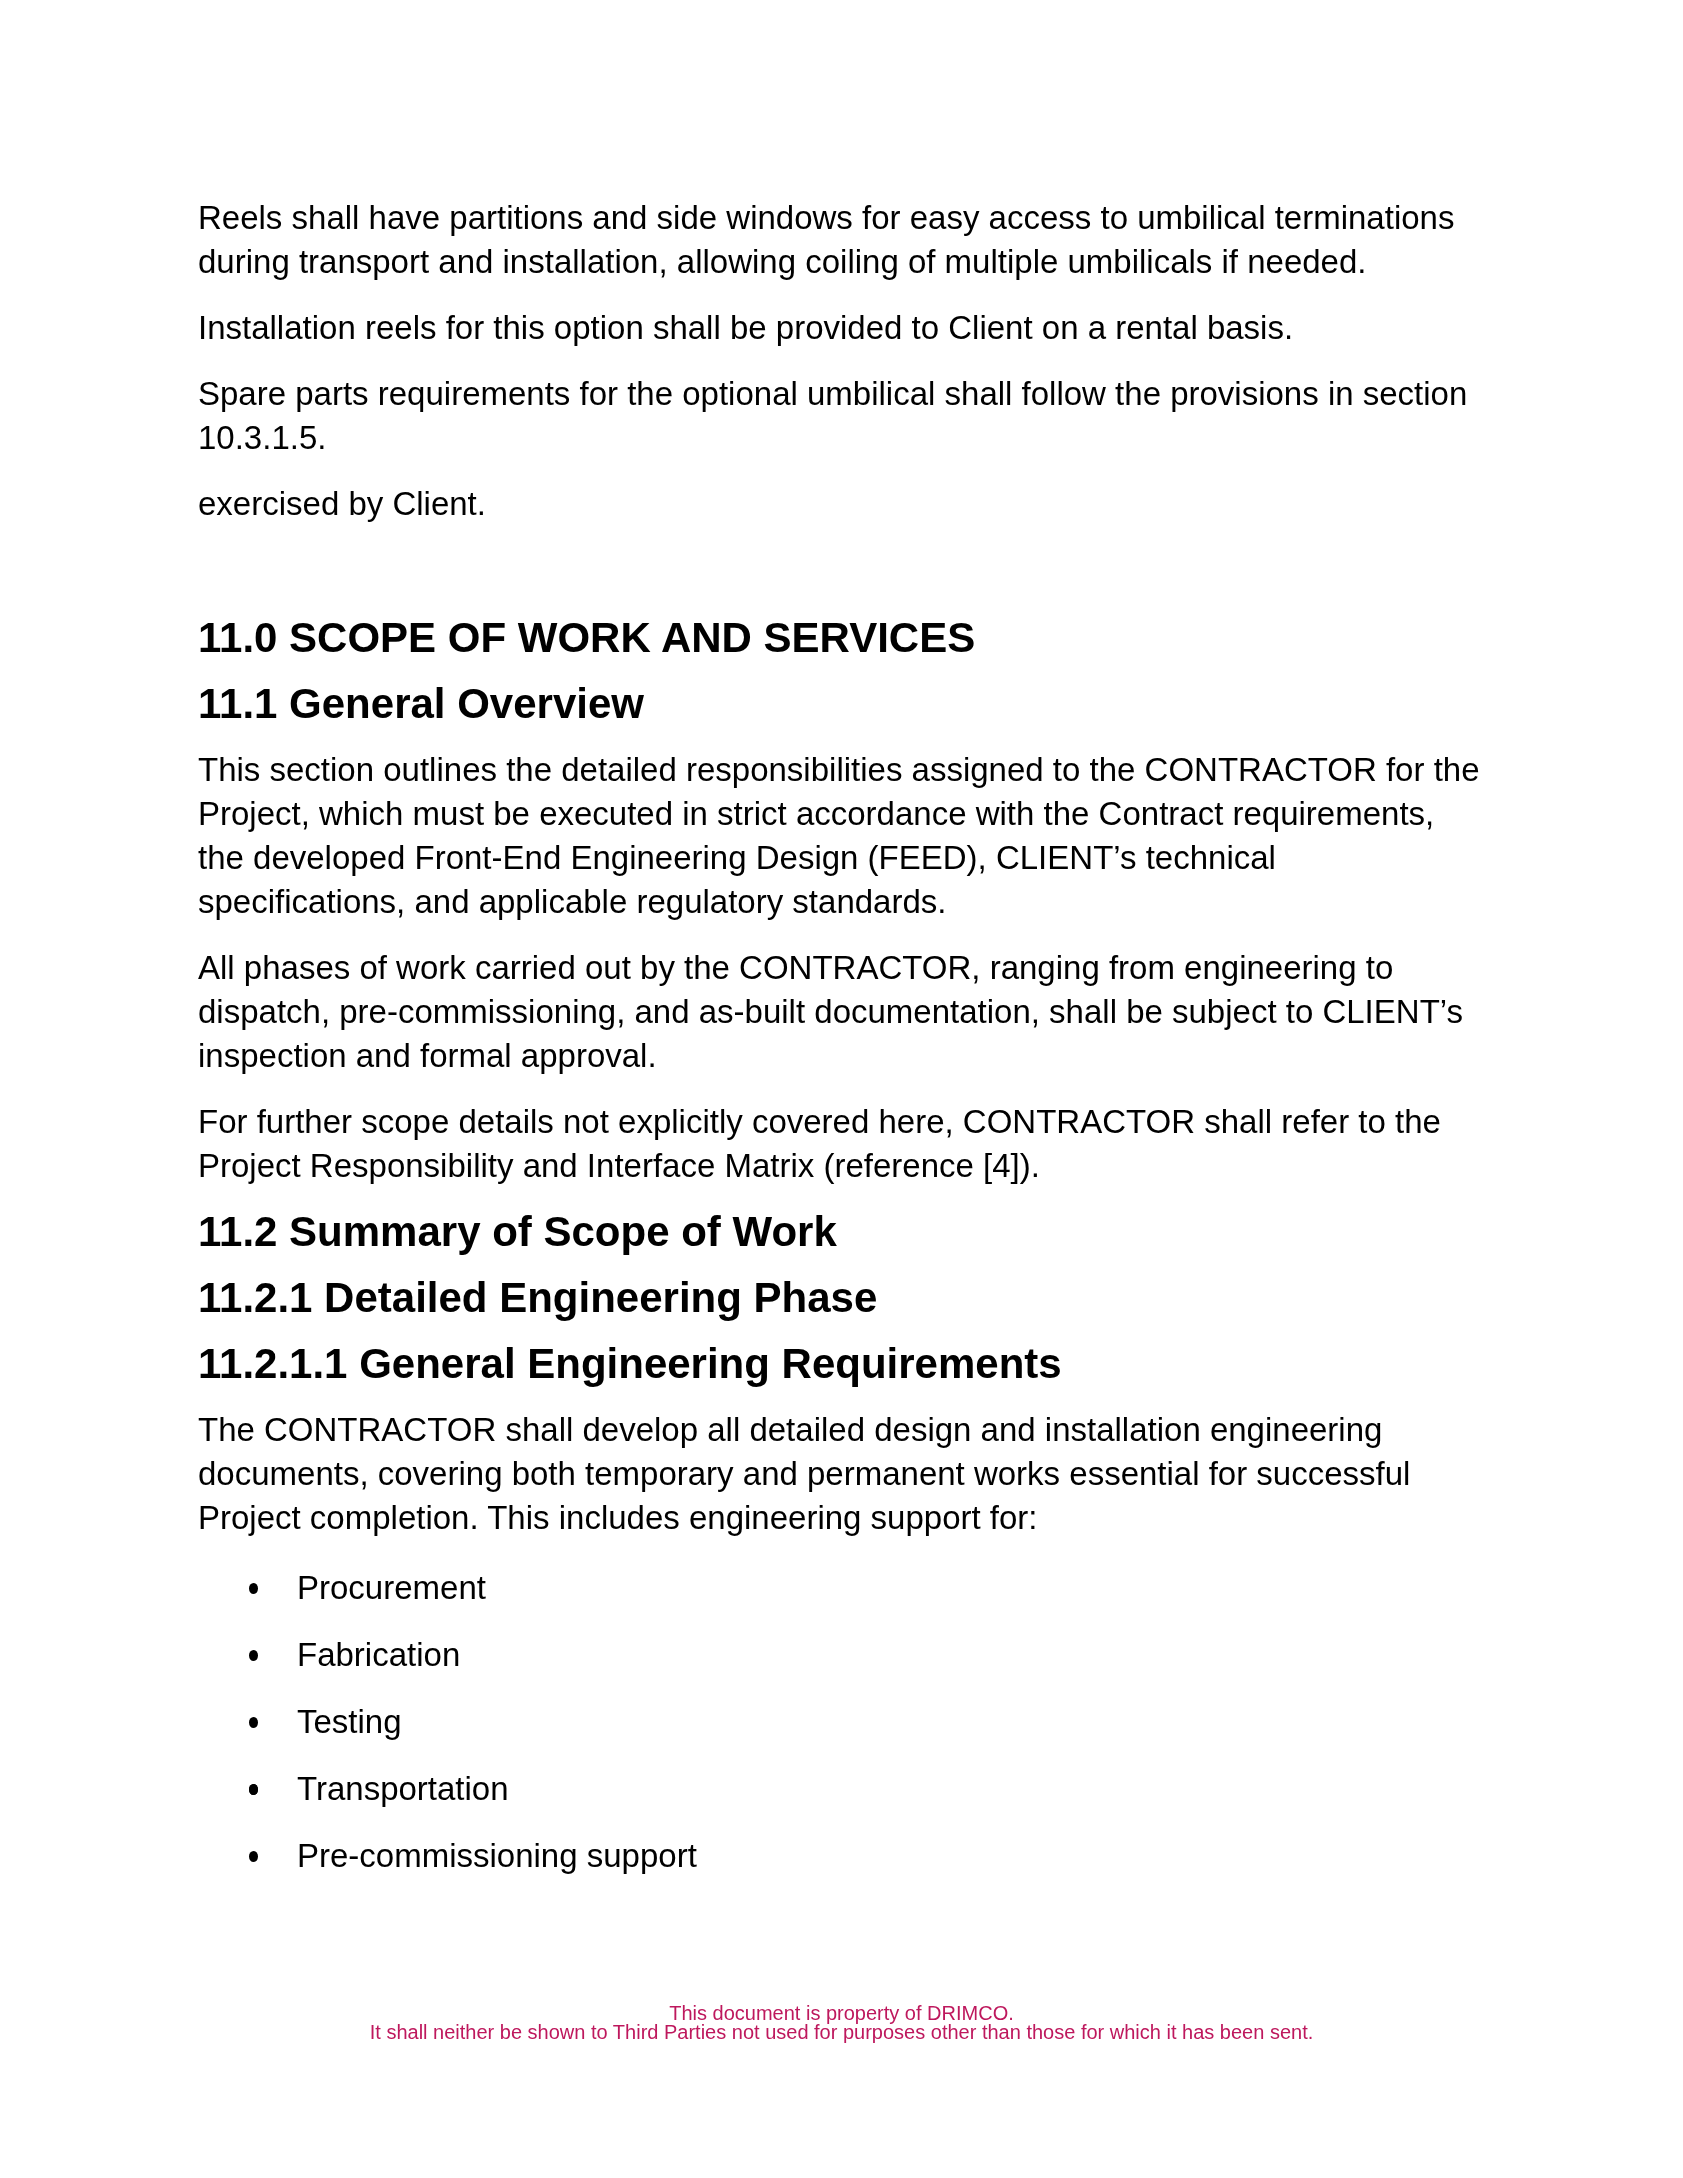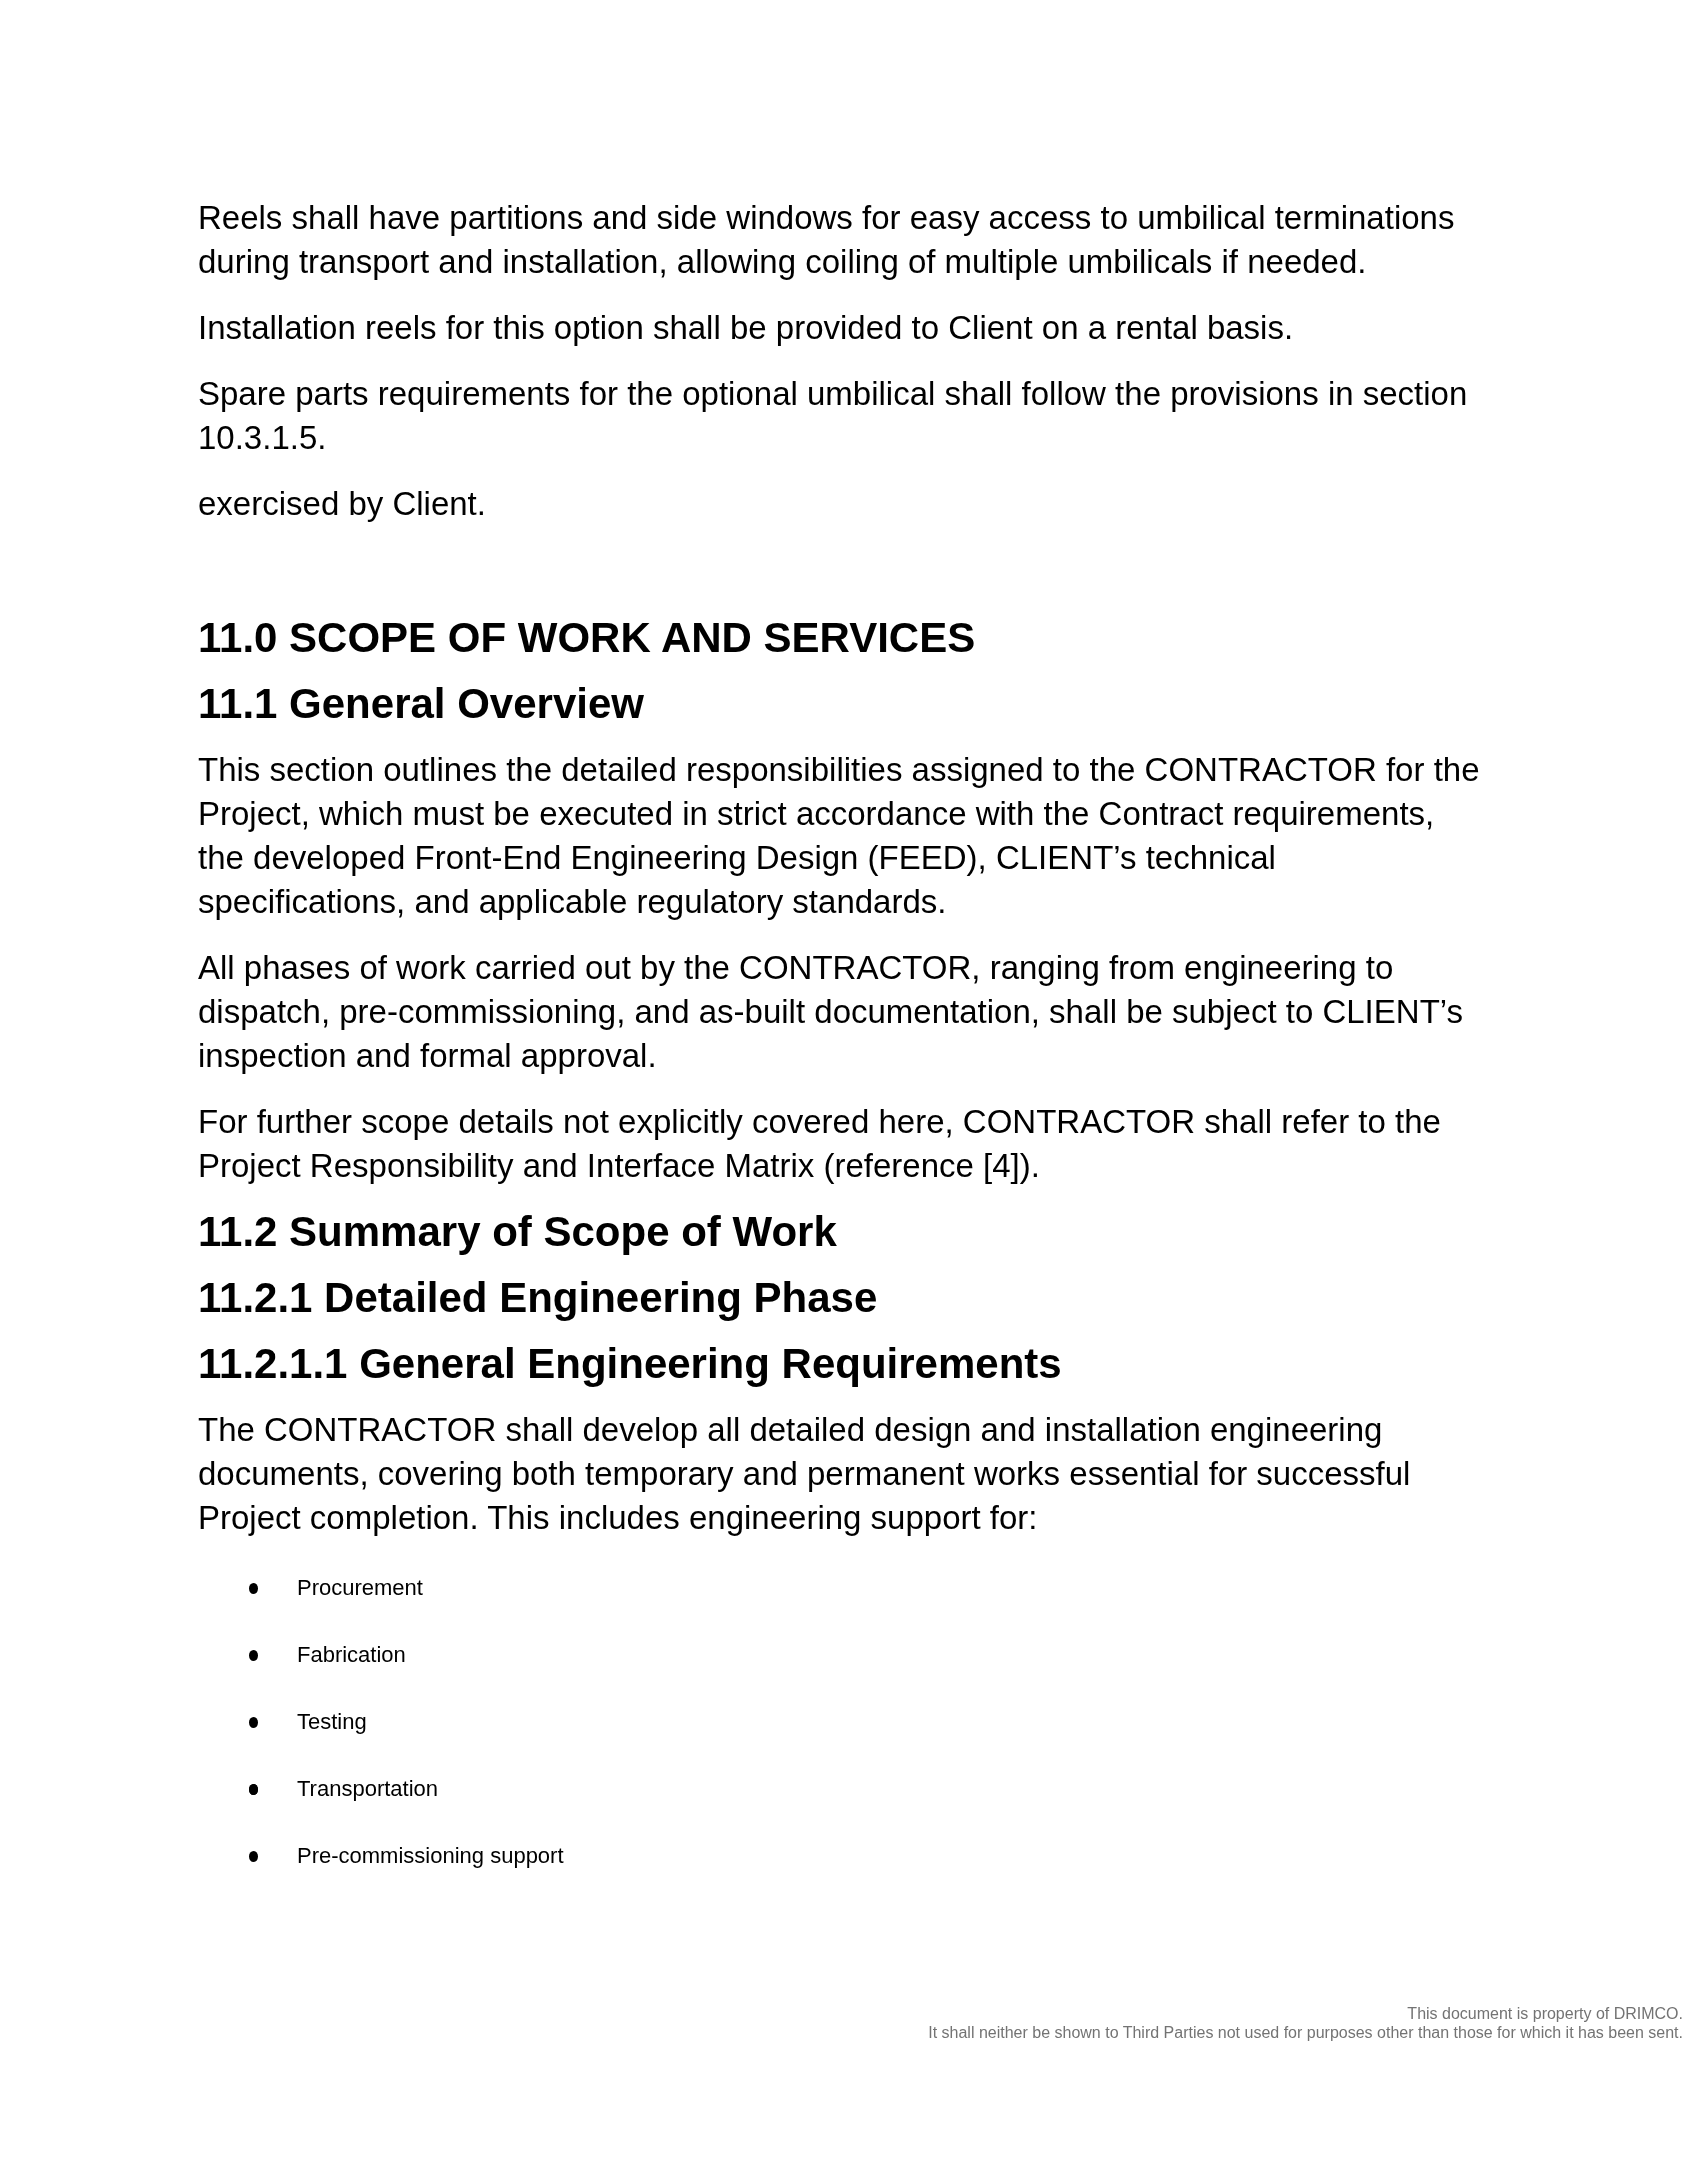--- a/index.html
+++ b/index.html
@@ -30,42 +30,42 @@
   .h-major { margin-top: 90px; }
   .line { display: block; white-space: nowrap; }
   ul.bullets {
     list-style: none;
     margin: 26px 0 22px 0;
     padding: 0;
   }
   ul.bullets li {
     position: relative;
     padding-left: 99px;
-    font-size: 22px;
+    font-size: 33px;
     line-height: 44px;
     margin: 23px 0;
   }
   .dot {
     position: absolute;
     left: 51px;
     top: 17px;
     width: 9px;
     height: 11px;
     background: #000000;
     border-radius: 50%;
   }
   .footer {
     position: absolute;
     left: 0;
     right: 0;
     top: 2004px;
-    text-align: right;
-    font-size: 16px;
+    text-align: center;
+    font-size: 20px;
     line-height: 19px;
-    color: #737373;
+    color: #be185d;
   }
 </style>
 </head>
 <body>
 
 <div class="page">
 
   <p class="para">
     <span class="line">Reels shall have partitions and side windows for easy access to umbilical terminations</span>
     <span class="line">during transport and installation, allowing coiling of multiple umbilicals if needed.</span>

